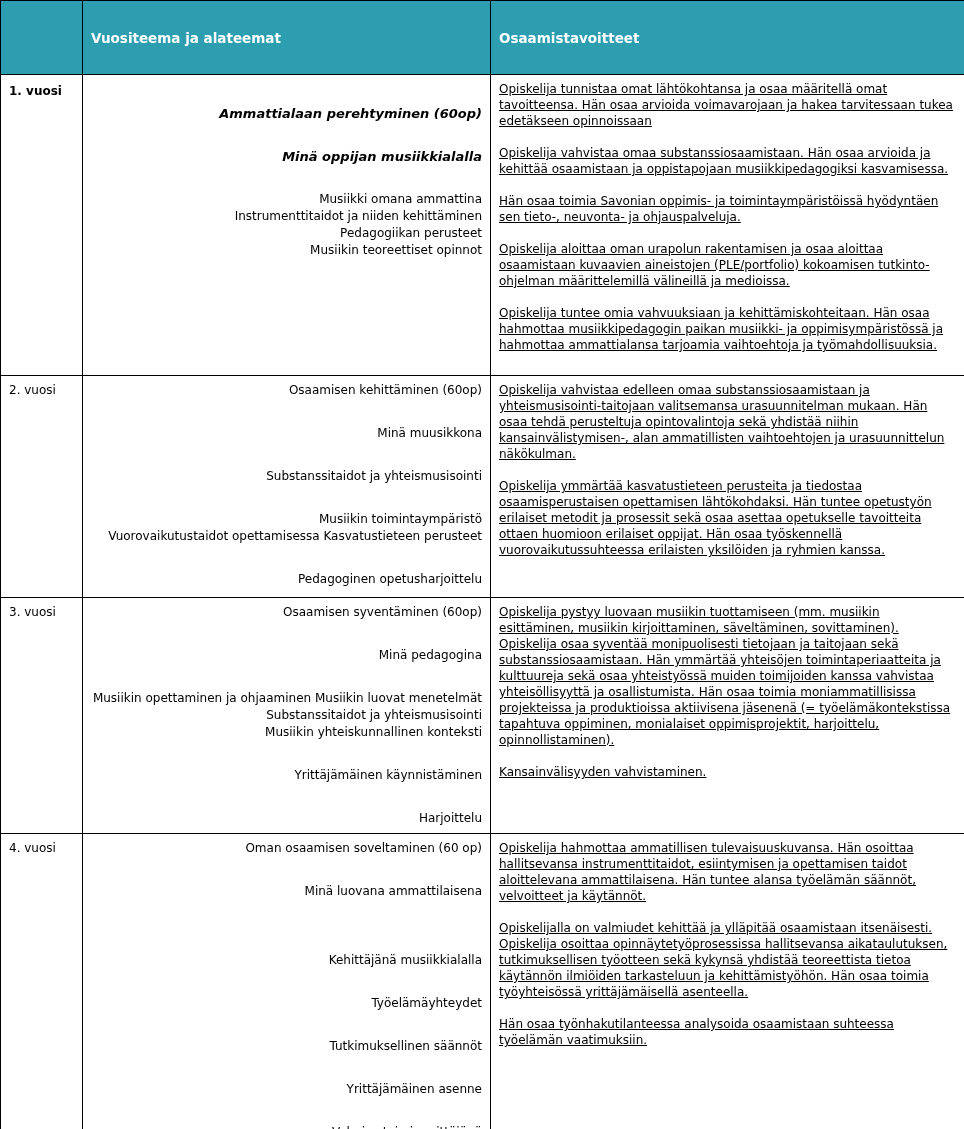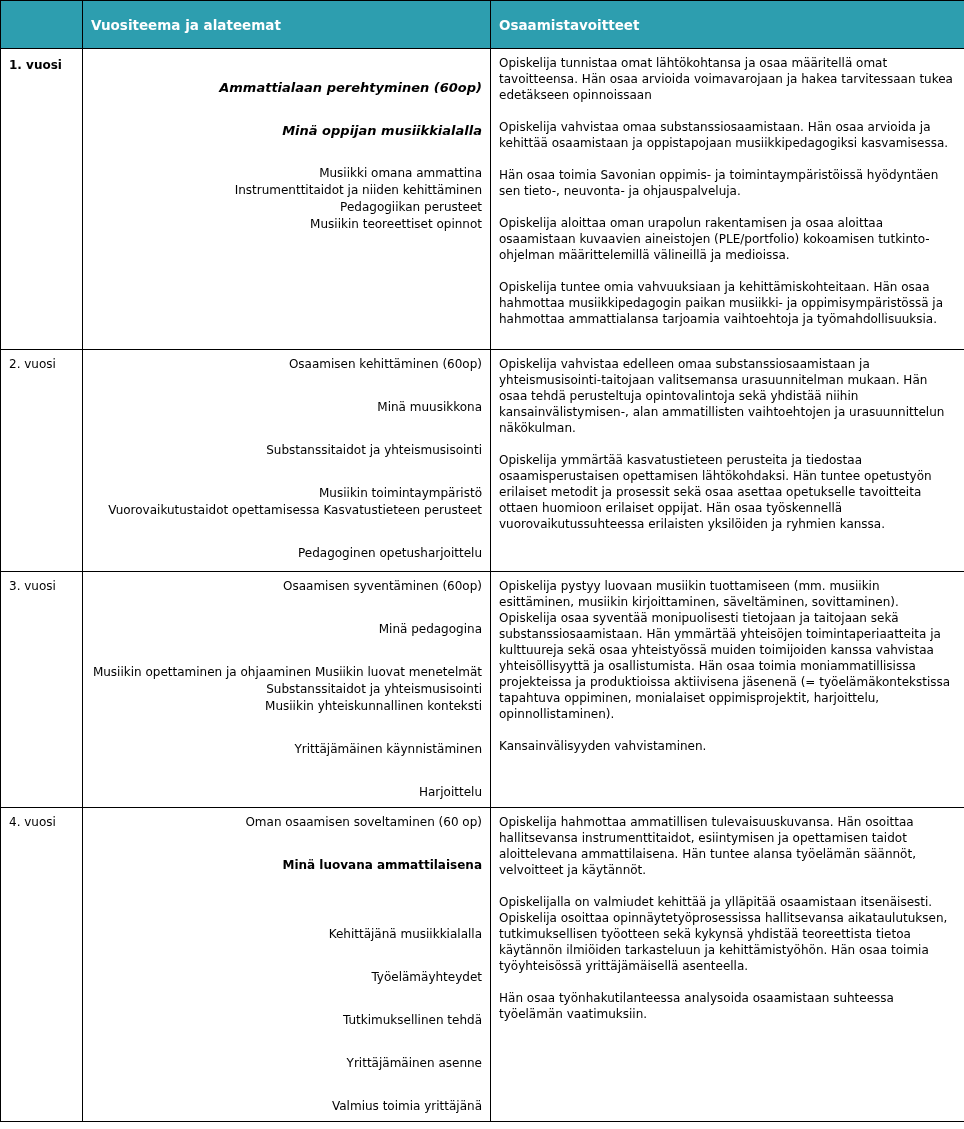--- a/index.html
+++ b/index.html
@@ -31,21 +31,21 @@
   th, td {
     border: 1px solid var(--border);
     vertical-align: top;
     text-align: left;
   }
   thead th {
     background: var(--header-bg);
     color: var(--header-text);
     font-size: 13.5px;
     font-weight: bold;
-    height: 48px;
+    height: 74px;
     vertical-align: middle;
     padding: 0 8px;
     margin-left: 10px;
   }
   td.year-col {
     padding: 6px 4px 6px 8px;
     font-size: 12px;
     line-height: 16px;
   }
   td.theme-col {
@@ -73,24 +73,25 @@
     white-space: pre-wrap;
     margin-bottom: 26px;
   }
   .theme-block:last-child { margin-bottom: 0; }
   .theme-block.bold-italic {
     font-weight: bold;
     font-style: italic;
     font-size: 13px;
   }
   .theme-block.italic { }
-  .theme-block.gap-after { margin-bottom: 52px; font-weight: bold; }
+  .theme-block.gap-after { margin-bottom: 52px; }
 
   .objective-col p {
     margin-bottom: 16px;
+    text-decoration: underline;
   }
   .objective-col p:last-child { margin-bottom: 0; margin-top: 16px; }
 </style>
 </head>
 <body>
 
 <div class="doc">
   <table class="curriculum">
     <colgroup>
       <col class="c-year">
@@ -166,21 +167,21 @@
 
       <tr class="row-4">
         <td class="year-col">
           <div class="year-label">4. vuosi</div>
         </td>
         <td class="theme-col">
           <div class="theme-block"> Oman osaamisen soveltaminen (60 op)</div>
           <div class="theme-block gap-after">Minä luovana ammattilaisena</div>
           <div class="theme-block">Kehittäjänä musiikkialalla</div>
           <div class="theme-block">Työelämäyhteydet</div>
-          <div class="theme-block">Tutkimuksellinen tehdä</div>
+          <div class="theme-block">Tutkimuksellinen säännöt</div>
           <div class="theme-block">Yrittäjämäinen asenne</div>
           <div class="theme-block">Valmius toimia yrittäjänä</div>
         </td>
         <td class="objective-col">
           <p>Opiskelija hahmottaa ammatillisen tulevaisuuskuvansa. Hän osoittaa hallitsevansa instrumenttitaidot, esiintymisen ja opettamisen taidot aloittelevana ammattilaisena. Hän tuntee alansa työelämän säännöt, velvoitteet ja käytännöt.</p>
           <p>Opiskelijalla on valmiudet kehittää ja ylläpitää osaamistaan itsenäisesti. Opiskelija osoittaa opinnäytetyöprosessissa hallitsevansa aikataulutuksen, tutkimuksellisen työotteen sekä kykynsä yhdistää teoreettista tietoa käytännön ilmiöiden tarkasteluun ja kehittämistyöhön. Hän osaa toimia työyhteisössä yrittäjämäisellä asenteella.</p>
           <p>Hän osaa työnhakutilanteessa analysoida osaamistaan suhteessa työelämän vaatimuksiin.</p>
         </td>
       </tr>
 

